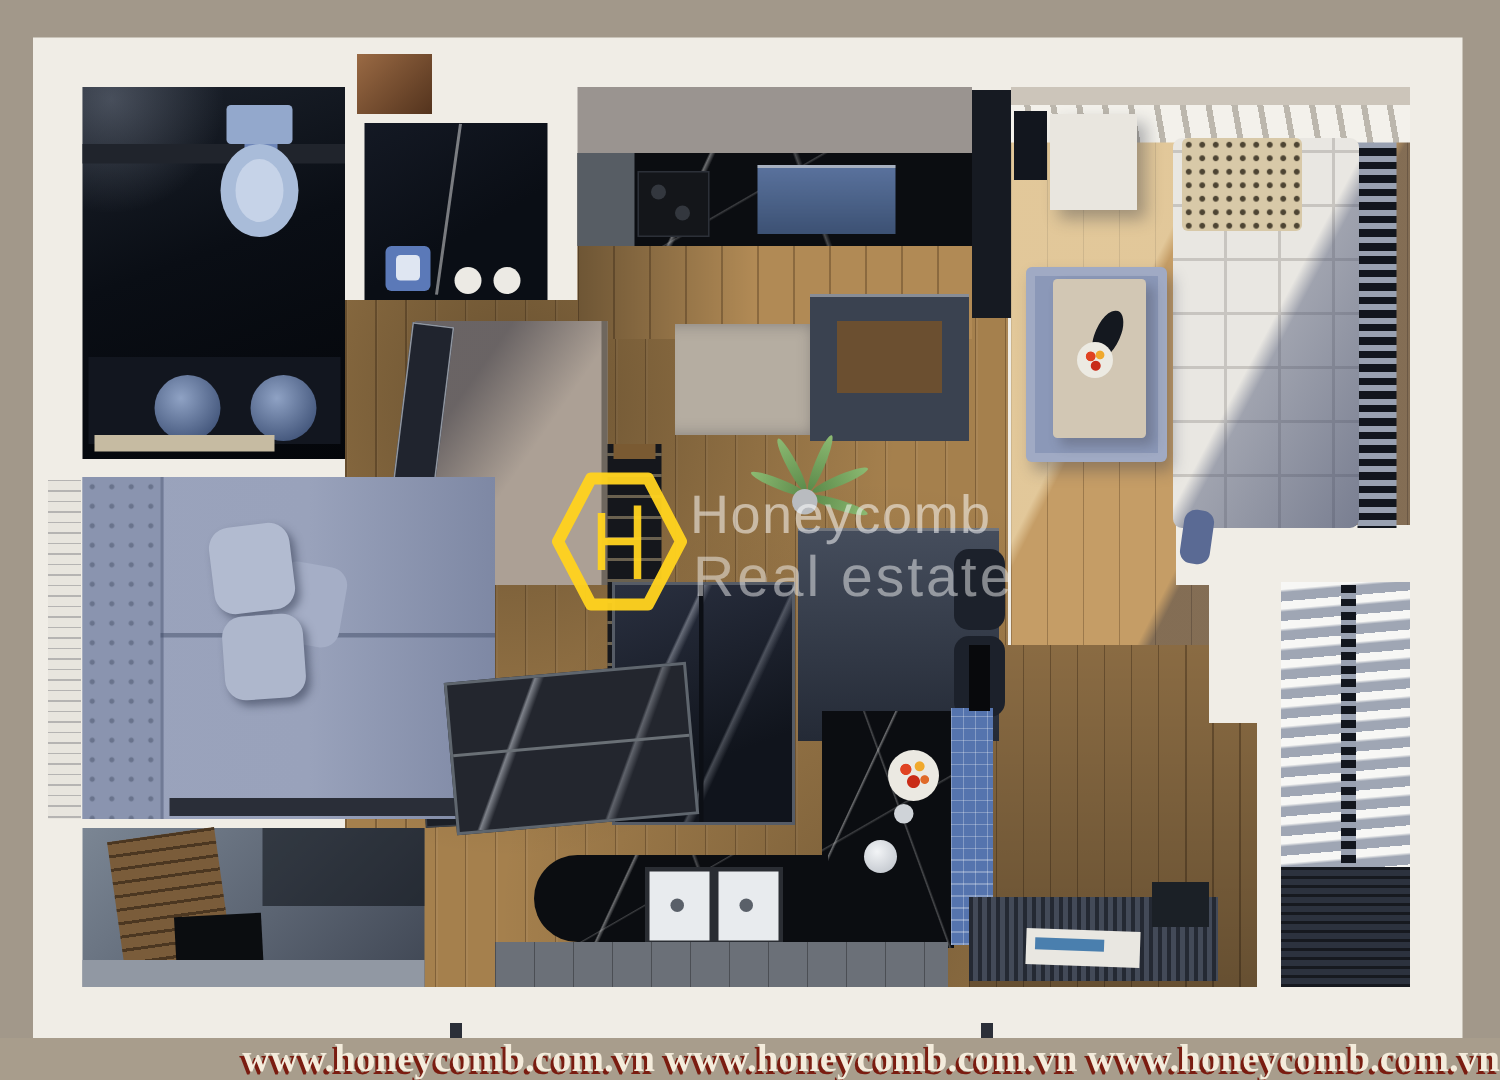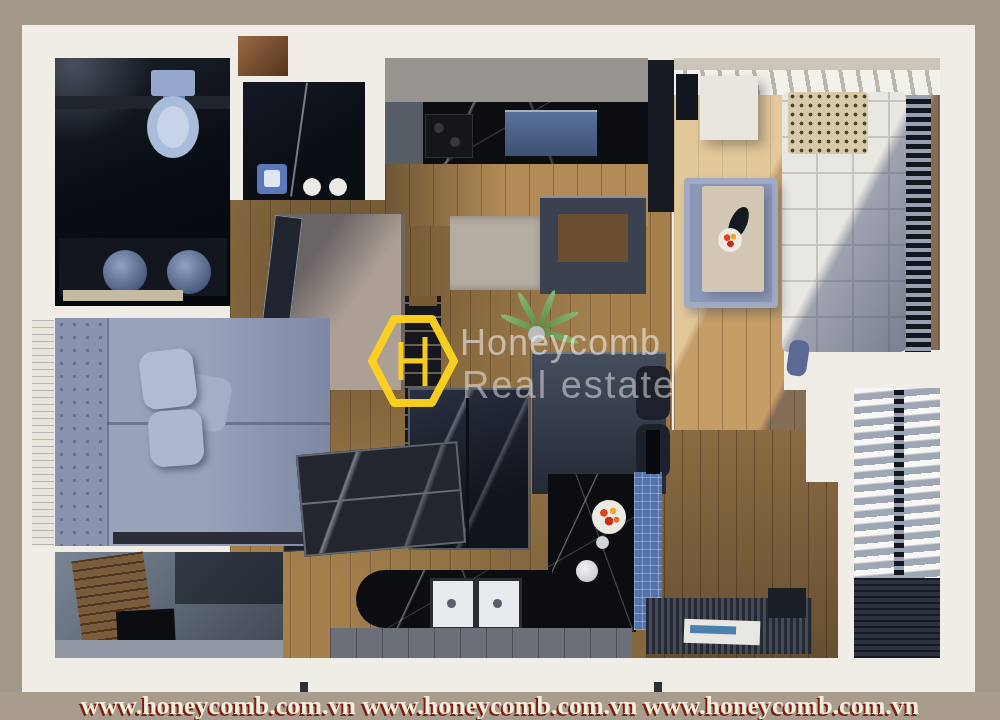--- a/index.html
+++ b/index.html
@@ -41,21 +41,21 @@
     repeating-linear-gradient(90deg, rgba(255,255,255,.28) 0 1px, transparent 1px 8px);}
   .curtain{background-color:#b4bac6;background-image:
     repeating-linear-gradient(175deg,#f7f7f5 0 5px,#9fa6b4 7px 13px);}
   .blinds{background-image:repeating-linear-gradient(80deg,#f3f1eb 0 13px,#bcb7ad 13px 17px);}
   .darkroom{background:linear-gradient(160deg,#1c222c 0%,#0a0e15 45%,#04060a 100%);}
   .circle{border-radius:50%;}
   .leaf{position:absolute;width:40px;height:7px;border-radius:60% 100% 60% 100%;
         background:linear-gradient(90deg,#5c8a4a,#8cba72);transform-origin:0 50%;}
   .wm-brand{font-size:36px;color:rgba(255,255,255,.52);letter-spacing:1px;}
   .wm-tag{font-size:38px;color:rgba(248,248,248,.48);letter-spacing:2px;}
-  .footer-text{width:100%;text-align:center;font-family:"Liberation Serif",serif;
+  .footer-text{width:100%;text-align:right;font-family:"Liberation Serif",serif;
        font-weight:700;font-size:26px;line-height:28px;color:#f4ecdc;
        text-shadow:-2px 2px 0 #7a1c10;white-space:nowrap;}
 </style>
 </head>
 <body>
 
 <div class="stage">
 
   <div class="abs" style="left:22px;top:25px;width:953px;height:667px;background:#f0ede6;"></div>
 

